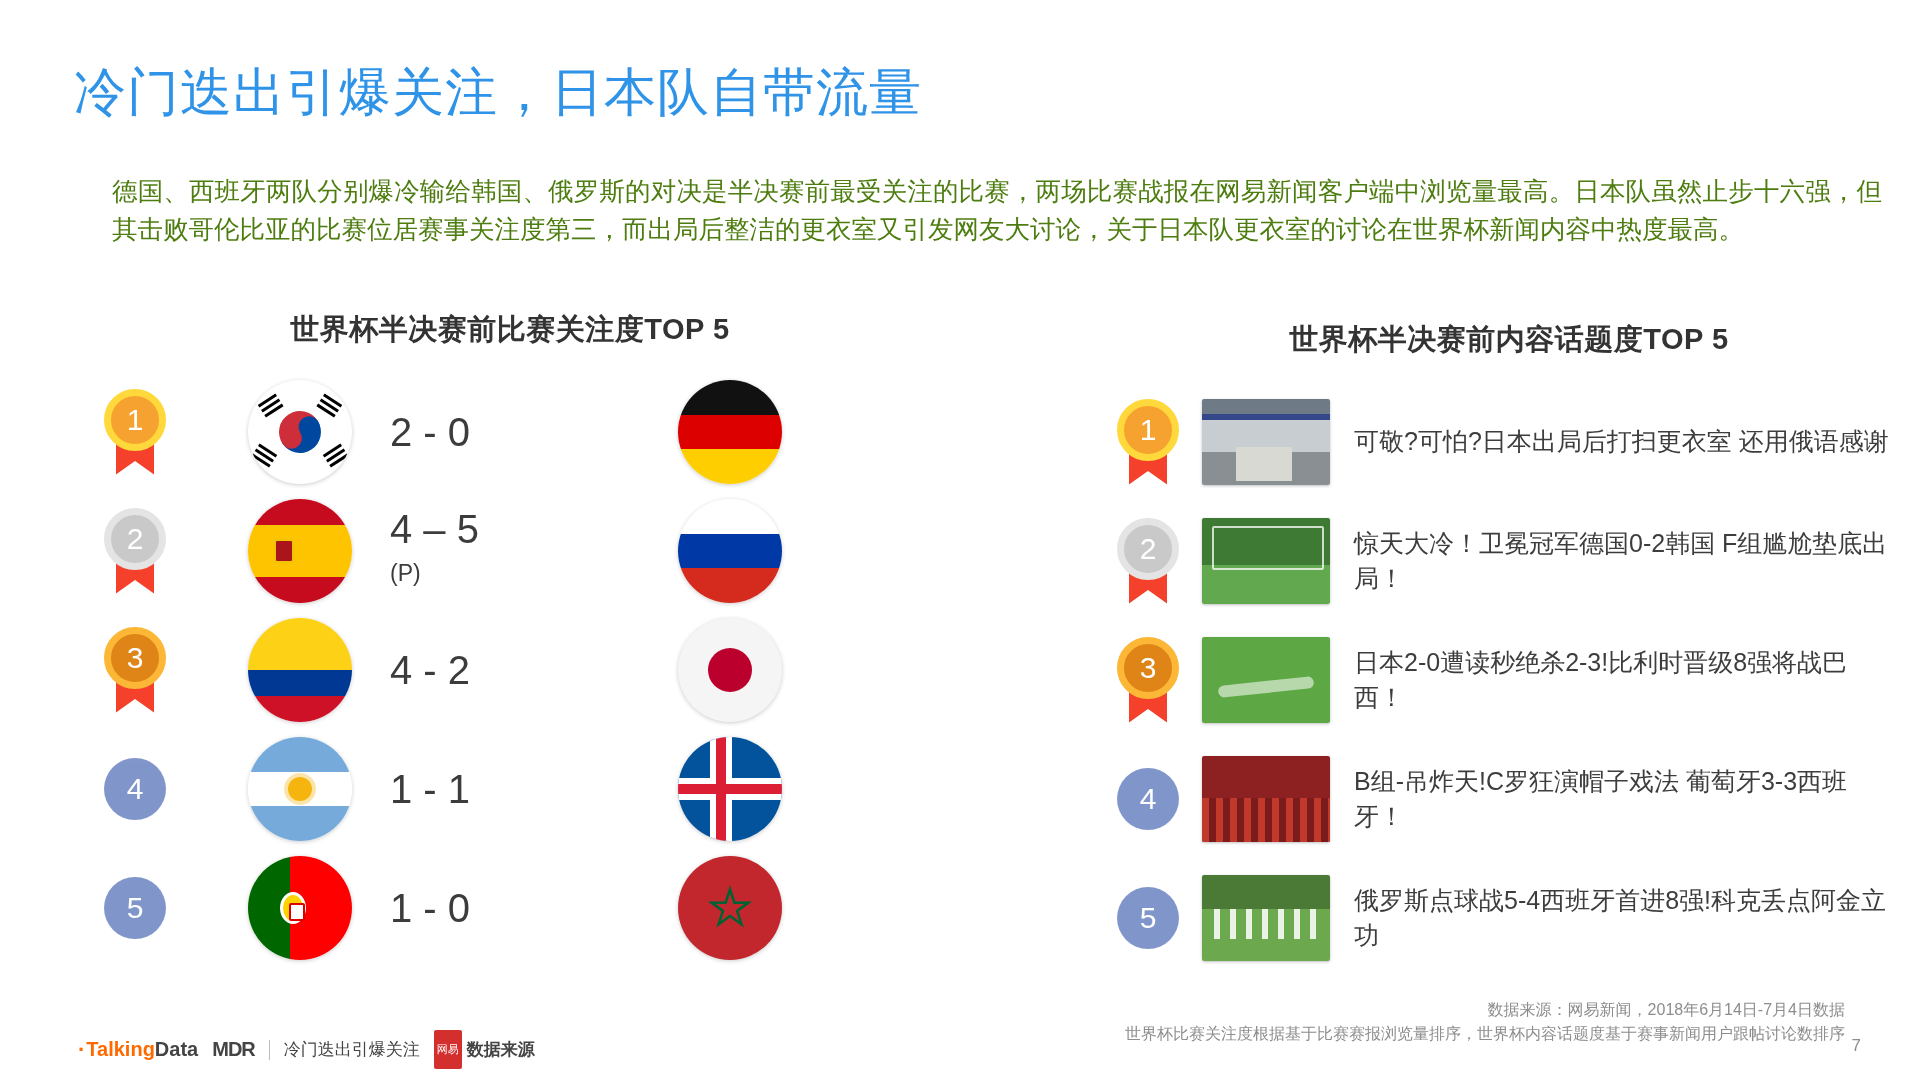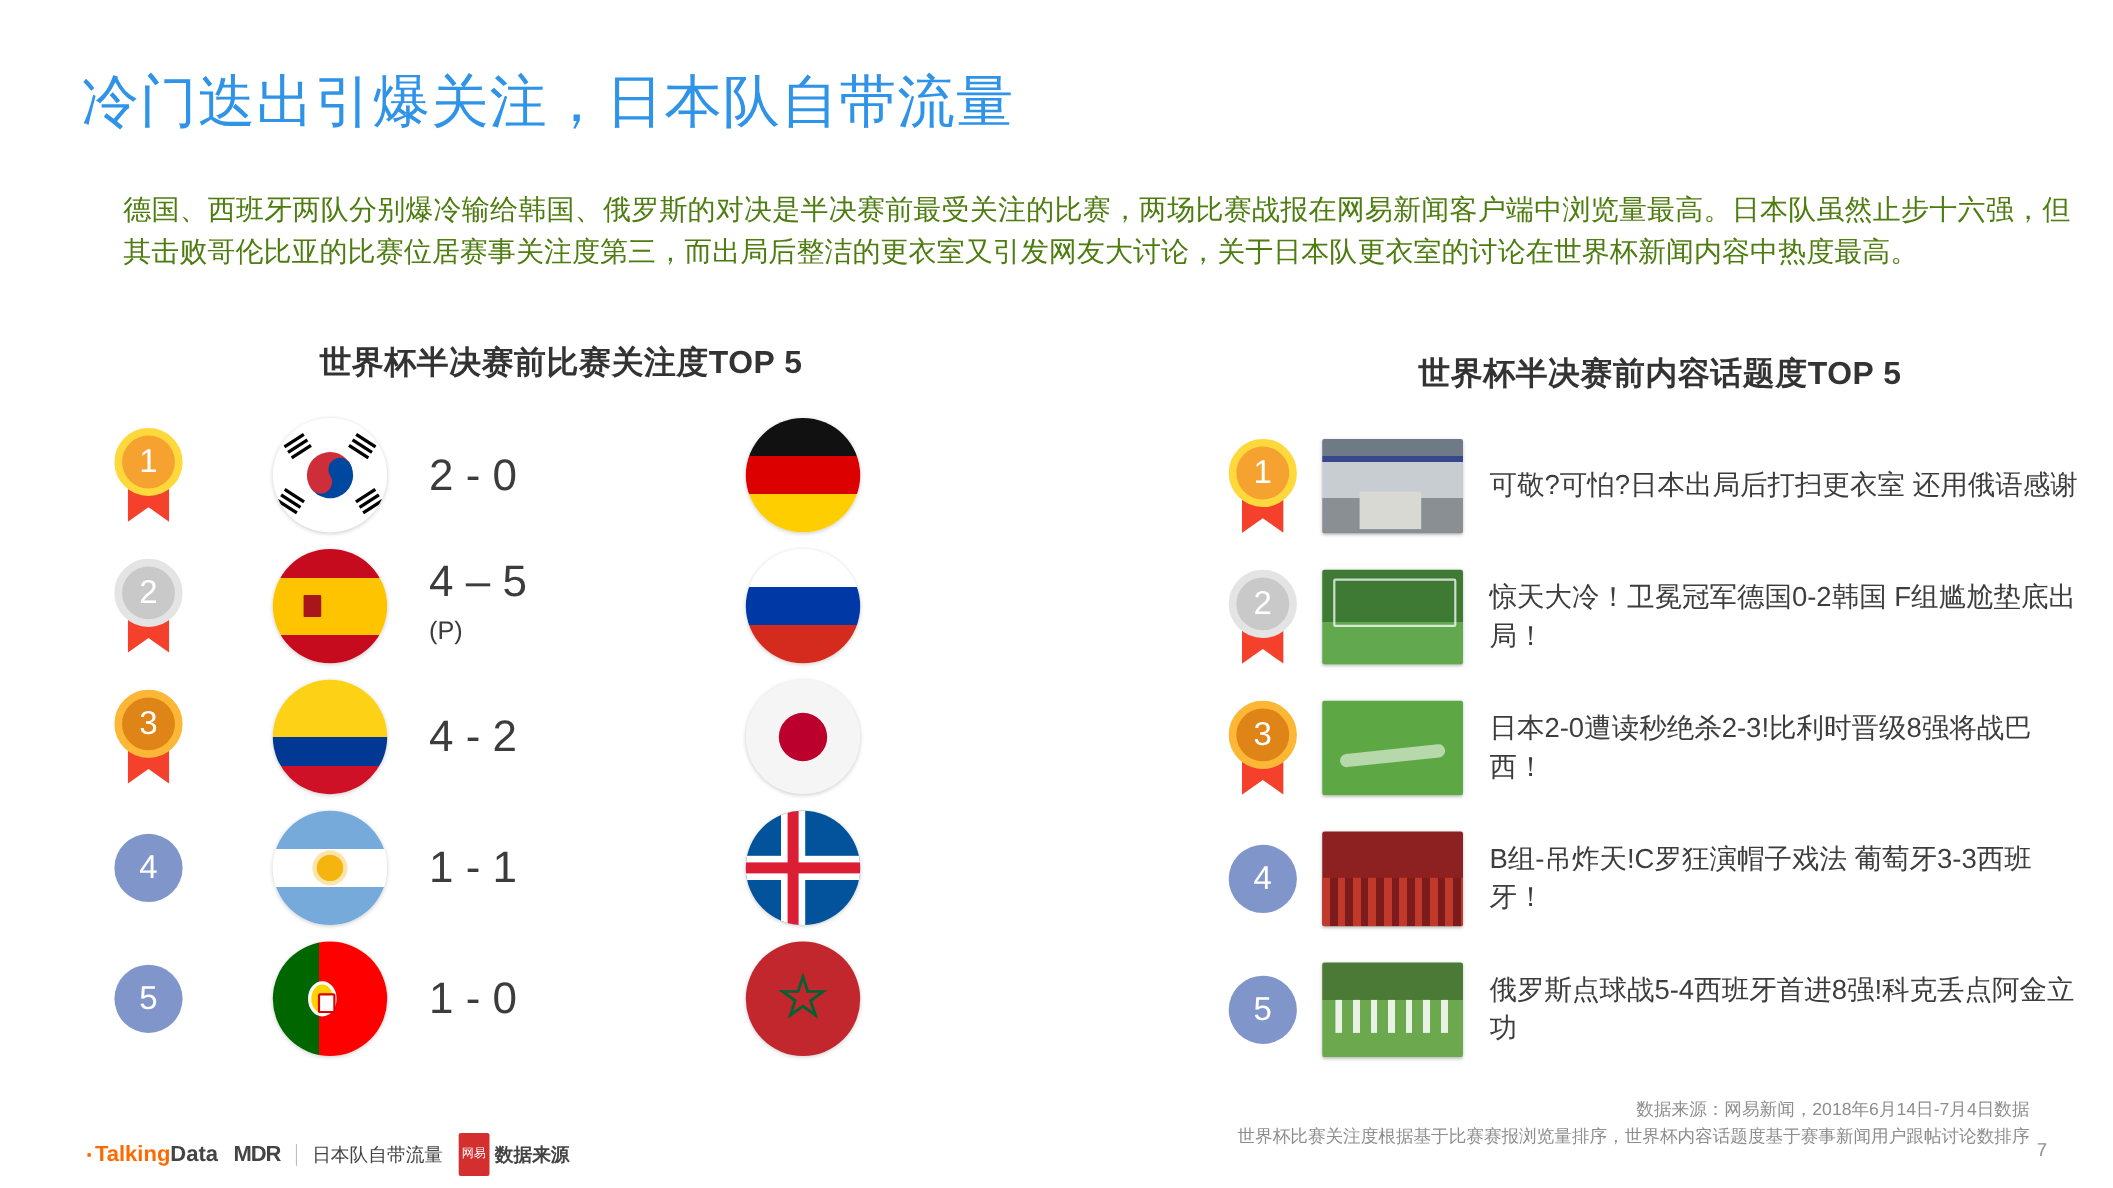--- a/index.html
+++ b/index.html
@@ -381,18 +381,18 @@
 <div class="pageno">7</div>
 
 <div class="logos">
   <div class="logo-td">
     <span class="dot">·</span>
     <span class="td-talking">Talking</span>
     <span>Data</span>
   </div>
   <div class="logo-mdr">MDR</div>
   <div class="logo-sep"></div>
-  <div class="logo-mtdp">日本队自带流量</div>
+  <div class="logo-mtdp">冷门迭出引爆关注</div>
   <div class="logo-netease">
     <span class="nbox">网易</span>
     <span class="ntext">数据来源</span>
   </div>
 </div>
 
 </body></html>

